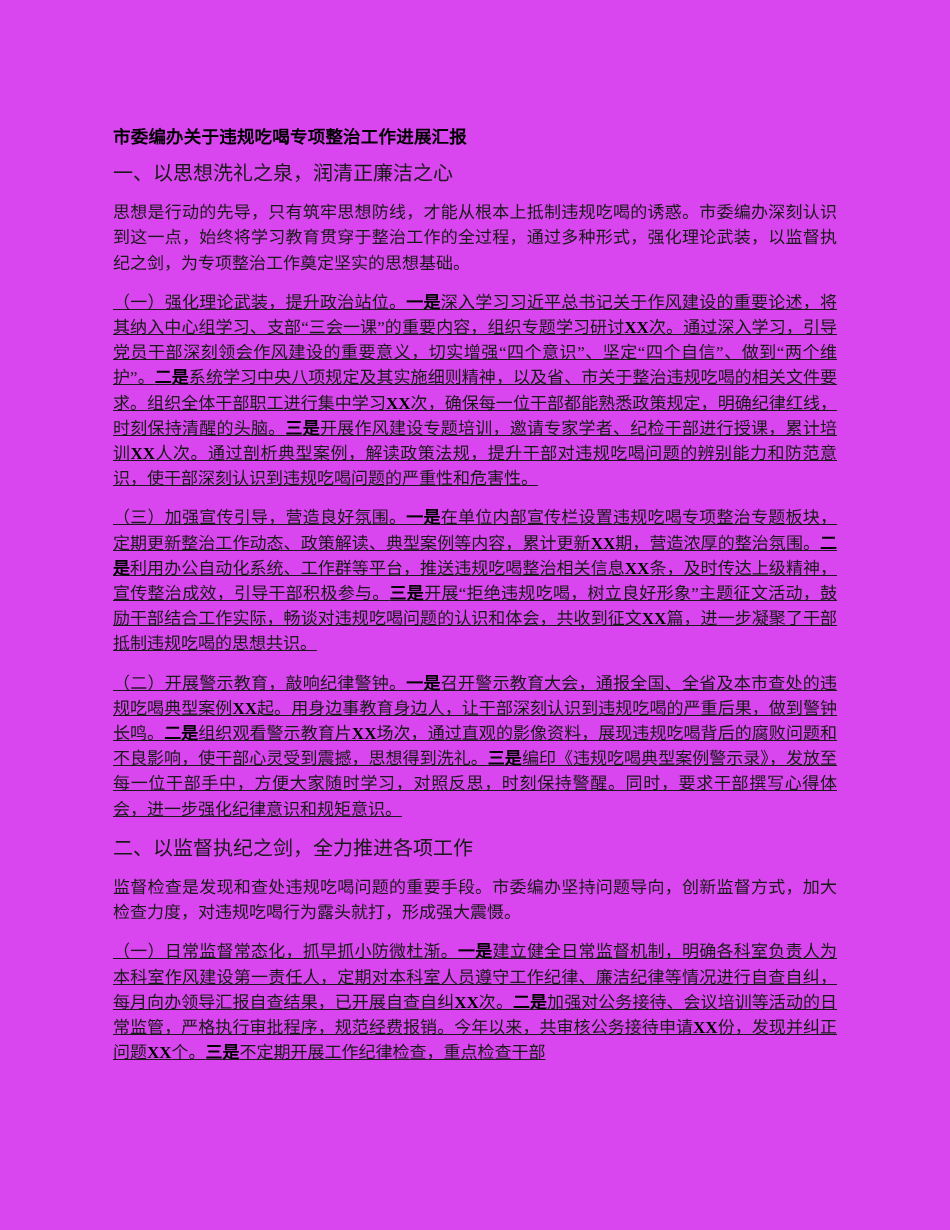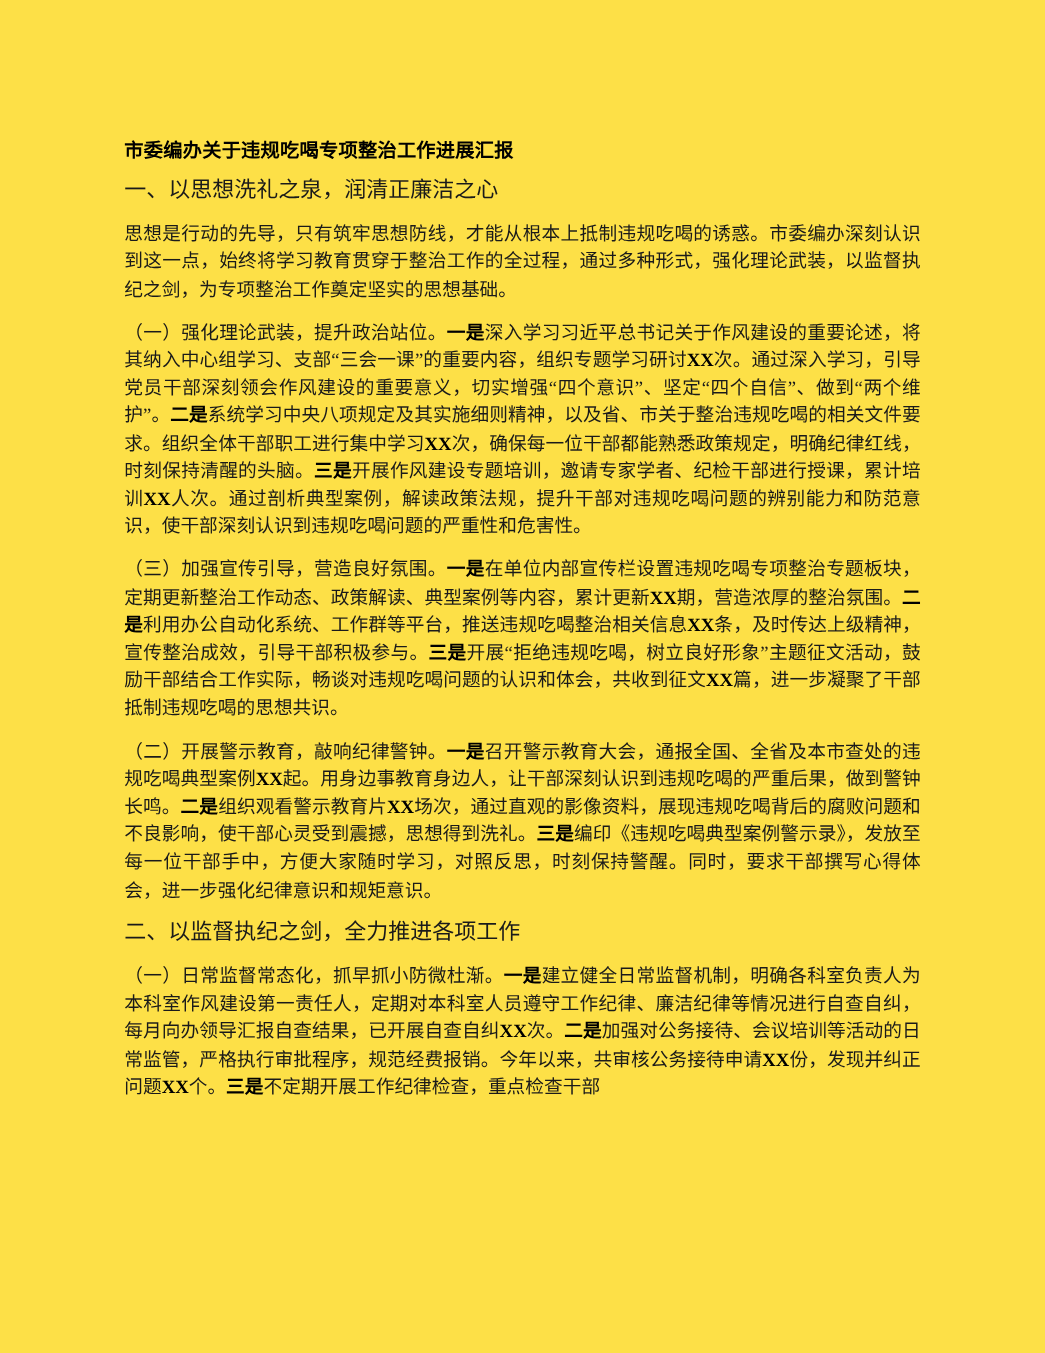--- a/index.html
+++ b/index.html
@@ -16,21 +16,21 @@
     font-family: "Liberation Serif", "DejaVu Serif", serif;
     color: #000000;
     -webkit-font-smoothing: antialiased;
   }
   .page {
     position: absolute;
     left: 0;
     top: 0;
     width: 950px;
     height: 1230px;
-    background: #fde047;
+    background: #d946ef;
   }
   .content {
     position: absolute;
     left: 113px;
     top: 124px;
     width: 724px;
   }
   .doc-title {
     font-family: "Liberation Sans", "DejaVu Sans", sans-serif;
     font-weight: bold;
@@ -59,20 +59,21 @@
     font-family: "Liberation Serif", "DejaVu Serif", serif;
     font-size: 20px;
     line-height: 25.2px;
     font-weight: normal;
     margin: 0 0 14px 0;
     color: #1a1a1a;
     text-align: left;
   }
   .sub-para {
     text-indent: 0;
+    text-decoration: underline;
   }
   b, .bold {
     font-weight: bold;
     color: #000000;
   }
 </style>
 </head>
 <body>
 
 <div class="page">
@@ -86,17 +87,18 @@
     <p class="para">思想是行动的先导，只有筑牢思想防线，才能从根本上抵制违规吃喝的诱惑。市委编办深刻认识到这一点，始终将学习教育贯穿于整治工作的全过程，通过多种形式，强化理论武装，以监督执纪之剑，为专项整治工作奠定坚实的思想基础。</p>
 
     <p class="para sub-para">（一）强化理论武装，提升政治站位。<b>一是</b>深入学习习近平总书记关于作风建设的重要论述，将其纳入中心组学习、支部“三会一课”的重要内容，组织专题学习研讨<b>XX</b>次。通过深入学习，引导党员干部深刻领会作风建设的重要意义，切实增强“四个意识”、坚定“四个自信”、做到“两个维护”。<b>二是</b>系统学习中央八项规定及其实施细则精神，以及省、市关于整治违规吃喝的相关文件要求。组织全体干部职工进行集中学习<b>XX</b>次，确保每一位干部都能熟悉政策规定，明确纪律红线，时刻保持清醒的头脑。<b>三是</b>开展作风建设专题培训，邀请专家学者、纪检干部进行授课，累计培训<b>XX</b>人次。通过剖析典型案例，解读政策法规，提升干部对违规吃喝问题的辨别能力和防范意识，使干部深刻认识到违规吃喝问题的严重性和危害性。</p>
 
     <p class="para sub-para">（三）加强宣传引导，营造良好氛围。<b>一是</b>在单位内部宣传栏设置违规吃喝专项整治专题板块，定期更新整治工作动态、政策解读、典型案例等内容，累计更新<b>XX</b>期，营造浓厚的整治氛围。<b>二是</b>利用办公自动化系统、工作群等平台，推送违规吃喝整治相关信息<b>XX</b>条，及时传达上级精神，宣传整治成效，引导干部积极参与。<b>三是</b>开展“拒绝违规吃喝，树立良好形象”主题征文活动，鼓励干部结合工作实际，畅谈对违规吃喝问题的认识和体会，共收到征文<b>XX</b>篇，进一步凝聚了干部抵制违规吃喝的思想共识。</p>
 
     <p class="para sub-para">（二）开展警示教育，敲响纪律警钟。<b>一是</b>召开警示教育大会，通报全国、全省及本市查处的违规吃喝典型案例<b>XX</b>起。用身边事教育身边人，让干部深刻认识到违规吃喝的严重后果，做到警钟长鸣。<b>二是</b>组织观看警示教育片<b>XX</b>场次，通过直观的影像资料，展现违规吃喝背后的腐败问题和不良影响，使干部心灵受到震撼，思想得到洗礼。<b>三是</b>编印《违规吃喝典型案例警示录》，发放至每一位干部手中，方便大家随时学习，对照反思，时刻保持警醒。同时，要求干部撰写心得体会，进一步强化纪律意识和规矩意识。</p>
 
     <p class="section-heading">二、以监督执纪之剑，全力推进各项工作</p>
 
+    <p class="para">监督检查是发现和查处违规吃喝问题的重要手段。市委编办坚持问题导向，创新监督方式，加大检查力度，对违规吃喝行为露头就打，形成强大震慑。</p>
 
     <p class="para sub-para">（一）日常监督常态化，抓早抓小防微杜渐。<b>一是</b>建立健全日常监督机制，明确各科室负责人为本科室作风建设第一责任人，定期对本科室人员遵守工作纪律、廉洁纪律等情况进行自查自纠，每月向办领导汇报自查结果，已开展自查自纠<b>XX</b>次。<b>二是</b>加强对公务接待、会议培训等活动的日常监管，严格执行审批程序，规范经费报销。今年以来，共审核公务接待申请<b>XX</b>份，发现并纠正问题<b>XX</b>个。<b>三是</b>不定期开展工作纪律检查，重点检查干部</p>
 
   </div>
 </div>
 
 </body></html>

